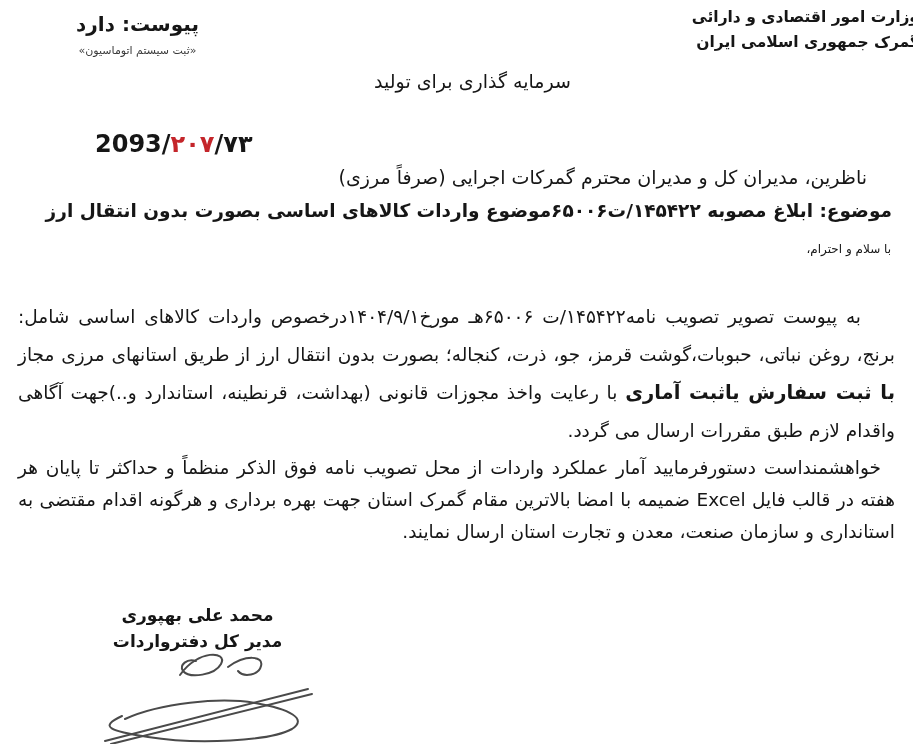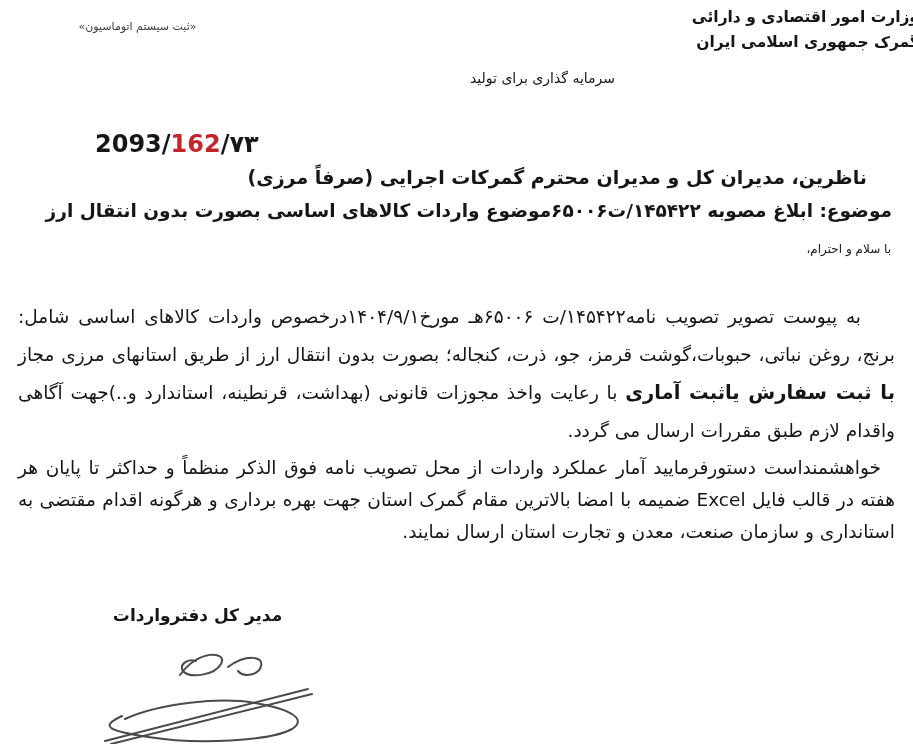--- a/index.html
+++ b/index.html
@@ -46,42 +46,43 @@
     font-size: 11px;
     color: #3a3a3a;
     white-space: nowrap;
   }
   
   .slogan {
     position: absolute;
     top: 70px;
     left: 330px;
     width: 285px;
-    font-size: 14px;
+    text-align: center;
+    font-size: 19px;
     white-space: nowrap;
   }
   
   .docnum {
     position: absolute;
     top: 130px;
     left: 95px;
     direction: ltr;
     unicode-bidi: isolate;
     font-weight: bold;
     font-size: 24px;
     letter-spacing: 1px;
     white-space: nowrap;
   }
   .docnum .red { color: #c4252a; }
   
   .addressee {
     position: absolute;
     top: 166px;
     right: 46px;
-    font-weight: bold;
+    font-weight: normal;
     font-size: 19px;
     white-space: nowrap;
     margin-left: 41px;
   }
   .subject {
     position: absolute;
     top: 200px;
     right: 21px;
     font-weight: bold;
     font-size: 18.5px;
@@ -138,40 +139,42 @@
 <body>
 
 <div class="page">
 
   <div class="hdr-right">
     <div>وزارت امور اقتصادی و دارائی</div>
     <div>گمرک جمهوری اسلامی ایران</div>
   </div>
 
   <div class="hdr-left">
+    <div class="attach">پیوست: دارد</div>
     <div class="note">«ثبت سیستم اتوماسیون»</div>
   </div>
 
   <div class="slogan">سرمایه گذاری برای تولید</div>
 
   <div class="docnum">
-    <span>2093/</span><span class="red">162</span><span>/۷۳</span>
+    <span>2093/</span><span class="red">۲۰۷</span><span>/۷۳</span>
   </div>
 
   <div class="addressee">ناظرین، مدیران کل و مدیران محترم گمرکات اجرایی (صرفاً مرزی)</div>
 
   <div class="subject">موضوع: ابلاغ مصوبه ۱۴۵۴۲۲/ت۶۵۰۰۶موضوع واردات کالاهای اساسی بصورت بدون انتقال ارز</div>
 
   <div class="greeting">با سلام و احترام،</div>
 
   <p class="para para1"><span>به پیوست تصویر تصویب نامه۱۴۵۴۲۲/ت ۶۵۰۰۶هـ مورخ۱۴۰۴/۹/۱درخصوص واردات کالاهای اساسی شامل: برنج، روغن نباتی، حبوبات،گوشت قرمز، جو، ذرت، کنجاله؛ بصورت بدون انتقال ارز از طریق استانهای مرزی مجاز </span><span class="b">با ثبت سفارش یاثبت آماری</span><span> با رعایت واخذ مجوزات قانونی (بهداشت، قرنطینه، استاندارد و..)جهت آگاهی واقدام لازم طبق مقررات ارسال می گردد.</span></p>
 
   <p class="para para2">خواهشمنداست دستورفرمایید آمار عملکرد واردات از محل تصویب نامه فوق الذکر منظماً و حداکثر تا پایان هر هفته در قالب فایل Excel ضمیمه  با امضا بالاترین مقام گمرک استان  جهت بهره برداری و هرگونه اقدام مقتضی به استانداری و سازمان صنعت، معدن و تجارت استان ارسال نمایند.</p>
 
   <div class="sig">
+    <div>محمد علی بهپوری</div>
     <div>مدیر کل دفترواردات</div>
   </div>
 
   <div class="sig-scribble">
     <svg viewBox="0 0 250 100" xmlns="http://www.w3.org/2000/svg">
       <path d="M100 30 C118 4 148 6 141 19 C135 30 110 34 103 26 C99 20 107 13 116 16"></path>
       <path d="M148 22 C166 9 184 11 181 21 C179 30 164 33 158 26"></path>
       <path d="M45 74 C80 58 140 52 175 58 C210 64 228 74 212 84 C190 96 118 100 68 92 C30 86 18 82 42 71"></path>
       <path d="M25 96 L228 44"></path>
       <path d="M31 99 L232 49"></path>

